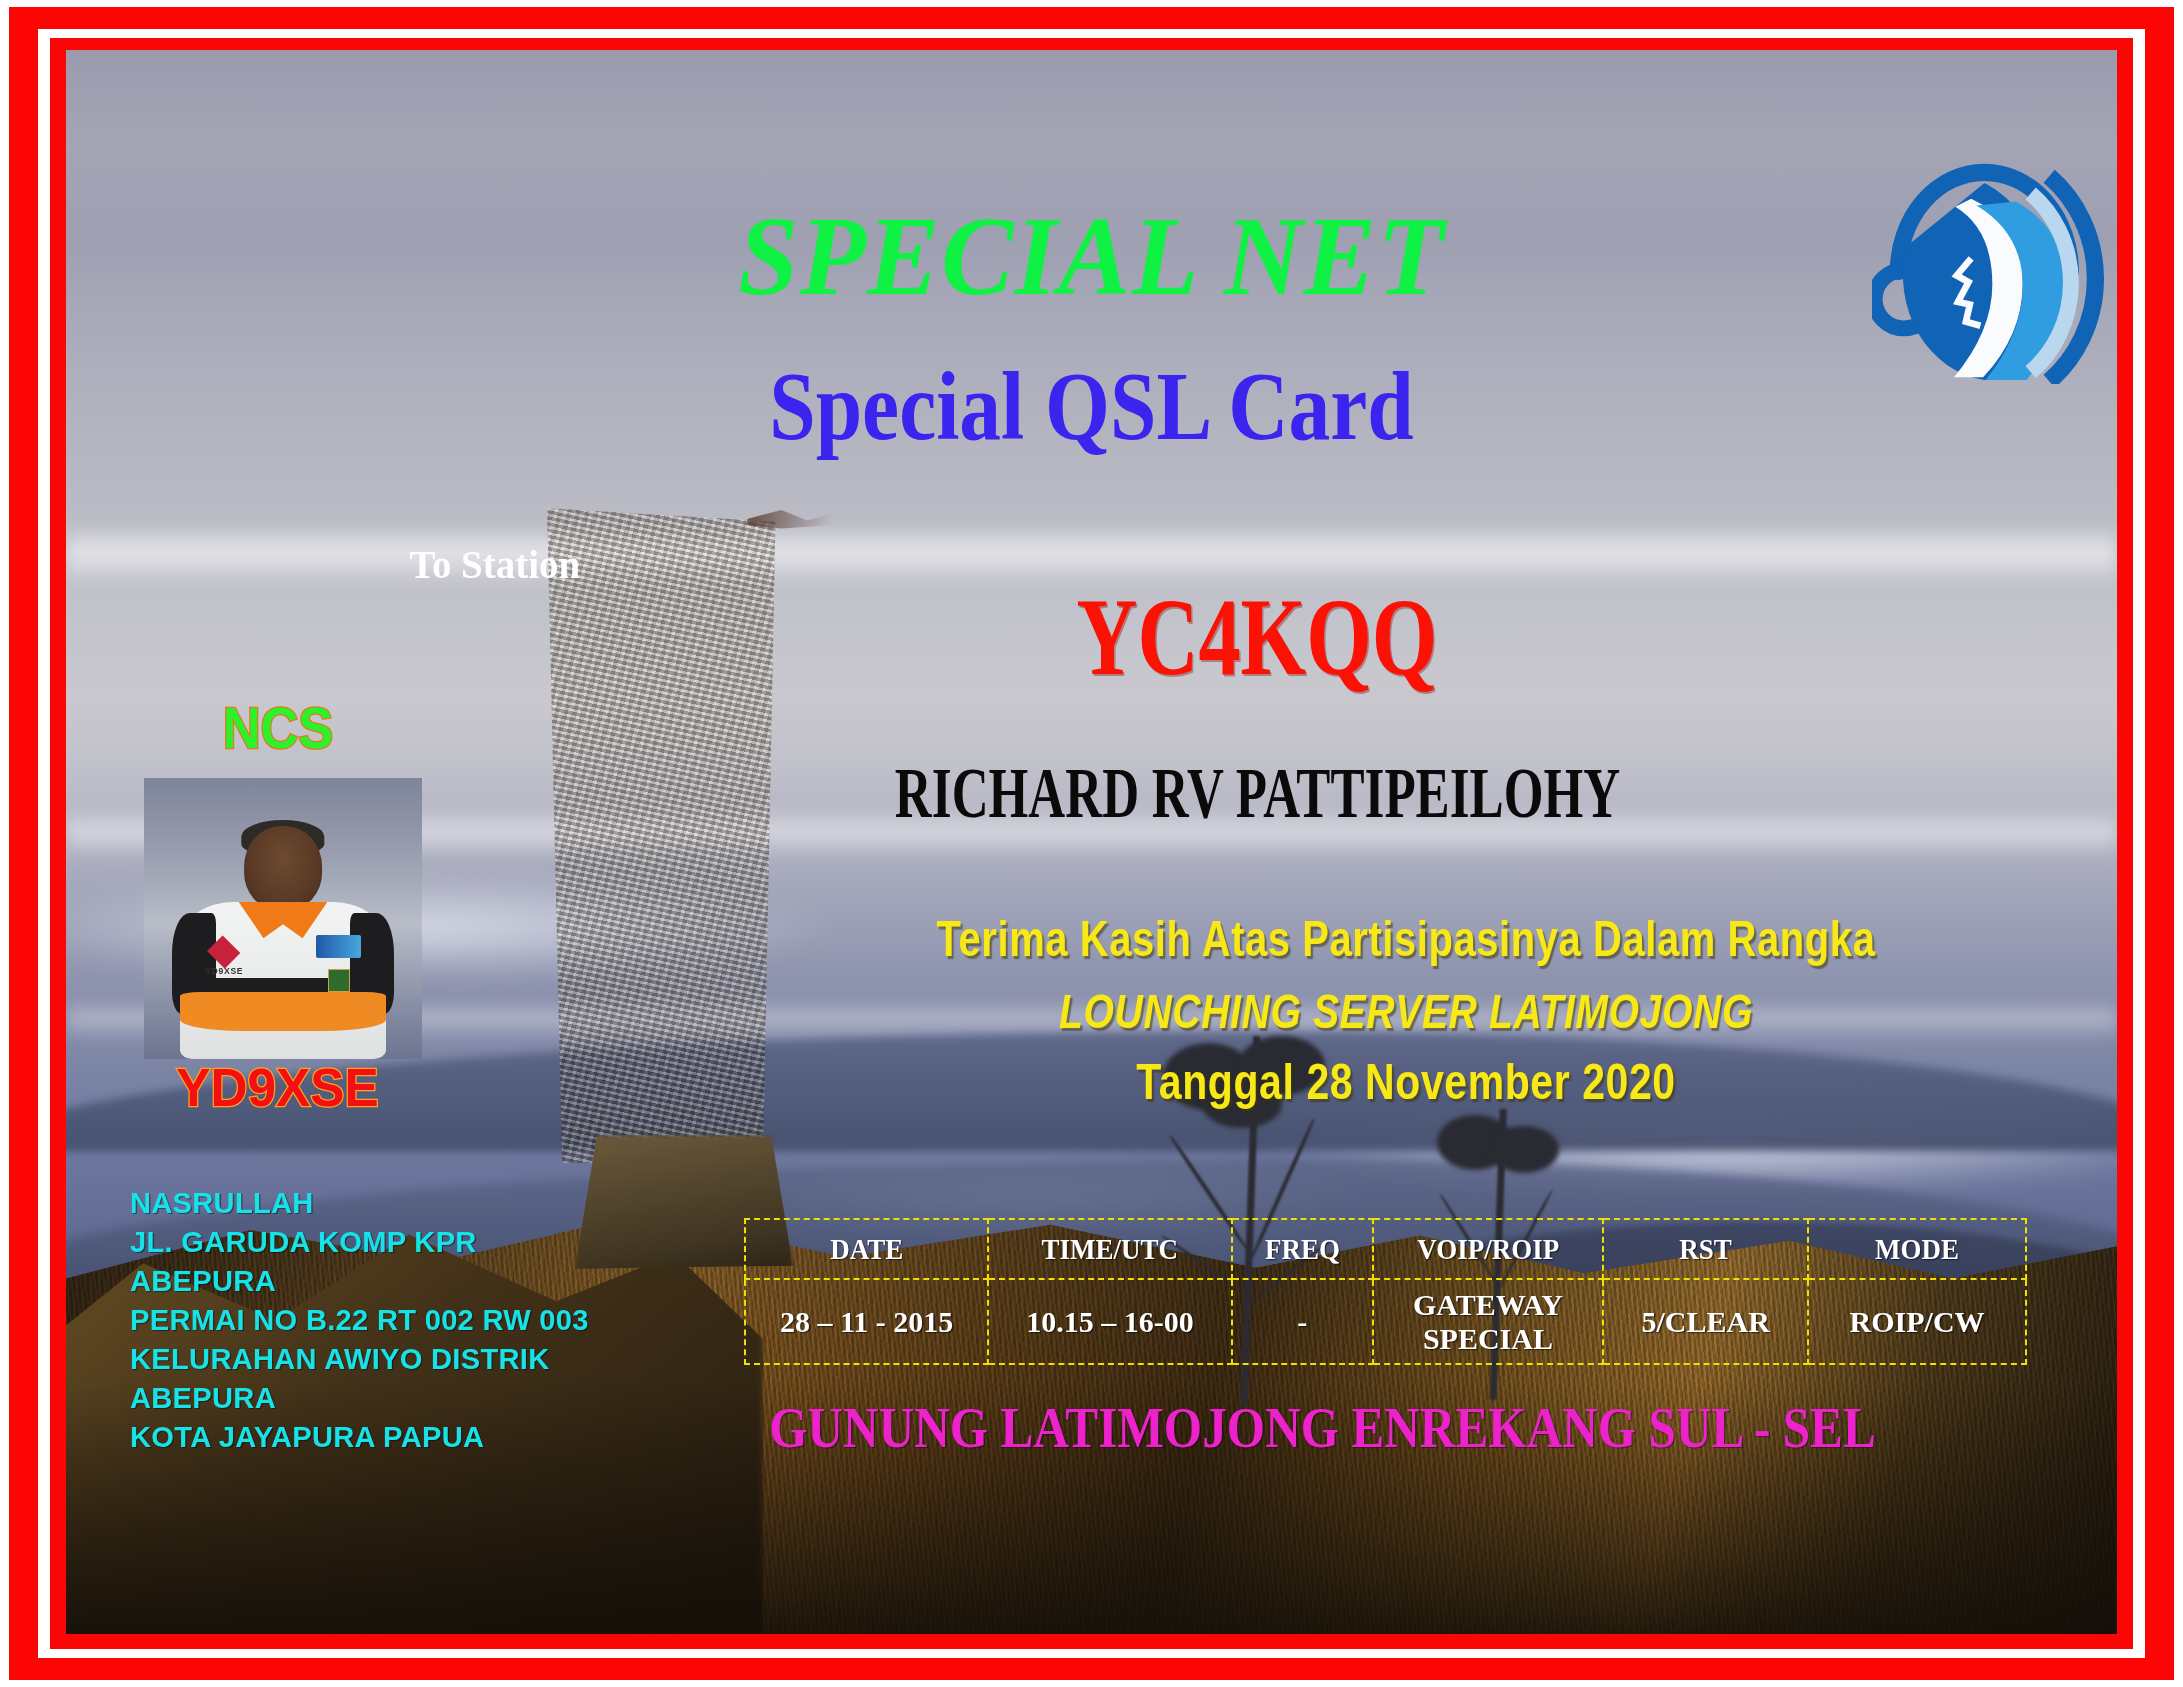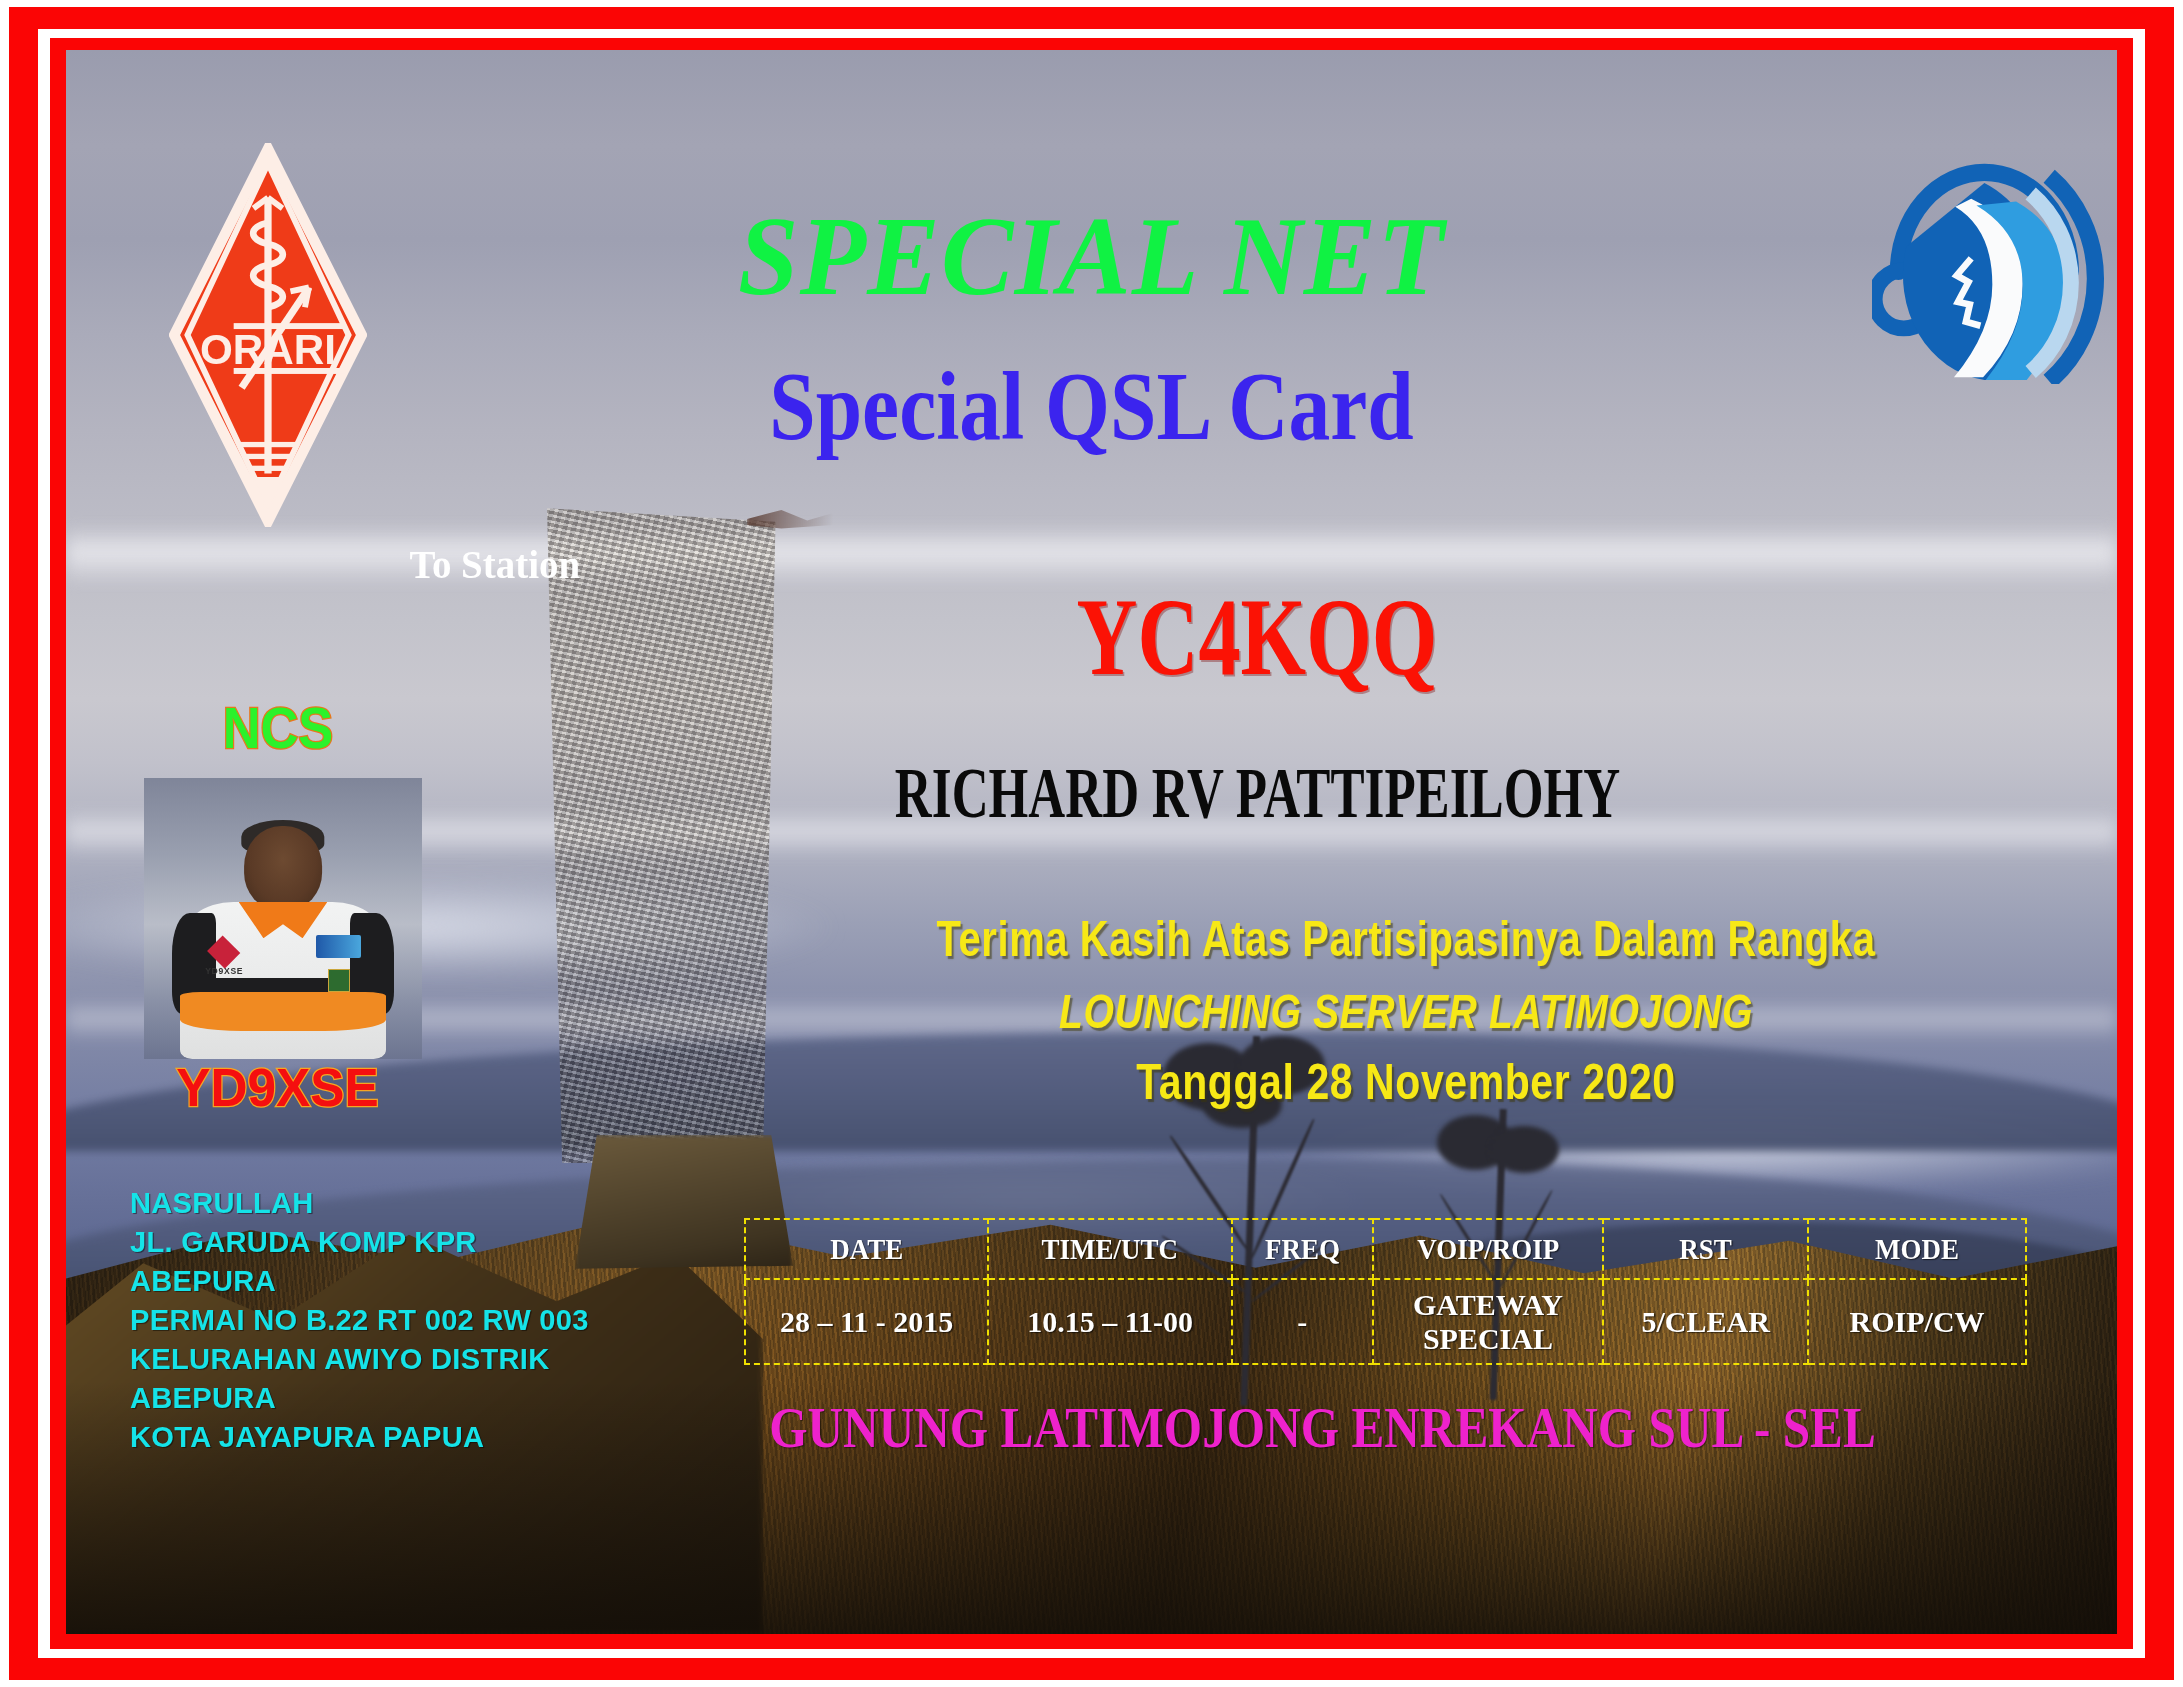--- a/index.html
+++ b/index.html
@@ -347,38 +347,20 @@
       <div class="canopy" style="left:26%;top:12%;width:40%;height:13%;"></div>
     </div>
     <div class="tree" style="left:1356px;top:1059px;width:152px;height:291px;">
       <div class="trunk"></div>
       <div class="br" style="left:48%;bottom:40%;width:3.3px;height:106px;transform:rotate(-32deg);"></div>
       <div class="br" style="left:50%;bottom:38%;width:3.3px;height:112px;transform:rotate(28deg);"></div>
       <div class="canopy" style="left:10%;top:2%;width:50%;height:19%;"></div>
       <div class="canopy" style="left:44%;top:6%;width:46%;height:16%;"></div>
     </div>
 
-    <div class="orari">
-      <svg viewBox="0 0 300 580" width="198" height="384" aria-hidden="true">
-        <polygon points="150,8 292,290 150,572 8,290" fill="#ef3b18" stroke="#fdeee6" stroke-width="16"></polygon>
-        <polygon points="150,30 272,290 150,550 28,290" fill="none" stroke="#fdeee6" stroke-width="9"></polygon>
-        <line x1="150" y1="82" x2="150" y2="500" stroke="#fdeee6" stroke-width="11"></line>
-        <path d="M150 82 l-22 16 M150 82 l22 16" stroke="#fdeee6" stroke-width="9" fill="none"></path>
-        <path d="M150 120 c-30 6 -30 26 0 32 c30 6 30 26 0 32 c-30 6 -30 26 0 32 c30 6 30 26 0 32" stroke="#fdeee6" stroke-width="10" fill="none"></path>
-        <line x1="110" y1="370" x2="212" y2="218" stroke="#fdeee6" stroke-width="11"></line>
-        <path d="M212 218 l-6 30 M212 218 l-28 6" stroke="#fdeee6" stroke-width="9" fill="none"></path>
-        <rect x="98" y="272" width="170" height="9" fill="#fdeee6"></rect>
-        <rect x="98" y="340" width="170" height="9" fill="#fdeee6"></rect>
-        <text x="150" y="334" text-anchor="middle" font-family="Liberation Sans, sans-serif" font-size="64" font-weight="bold" fill="#fdeee6">ORARI</text>
-        <rect x="106" y="452" width="88" height="8" fill="#fdeee6"></rect>
-        <rect x="114" y="470" width="72" height="8" fill="#fdeee6"></rect>
-        <rect x="122" y="488" width="56" height="8" fill="#fdeee6"></rect>
-        <polygon points="128,505 172,505 150,556" fill="#fdeee6"></polygon>
-      </svg>
-    </div>
 
     <div class="rrlogo">
       <svg viewBox="0 0 360 340" width="238" height="225" aria-hidden="true">
         <path d="M300 170 a130 150 0 0 0 -130 -150 a130 150 0 0 0 -130 150" fill="none" stroke="#1163b6" stroke-width="26" stroke-linecap="round"></path>
         <circle cx="48" cy="212" r="44" fill="none" stroke="#1163b6" stroke-width="24"></circle>
         <path d="M170 36 a150 170 0 0 1 20 298 l-20 0 a140 160 0 0 1 -118 -202 z" fill="#1163b6"></path>
         <path d="M150 60 q78 36 78 128 q0 78 -60 142 l-44 0 q58 -70 58 -140 q0 -84 -56 -118 z" fill="#fafbfc"></path>
         <path d="M158 70 q70 42 70 122 q0 72 -56 142 l62 0 q58 -70 58 -144 q0 -84 -74 -126 z" fill="#2f9de0"></path>
         <path d="M240 52 a160 172 0 0 1 0 270" fill="none" stroke="#b9d7ef" stroke-width="24"></path>
         <path d="M268 26 a190 200 0 0 1 0 310" fill="none" stroke="#1163b6" stroke-width="26"></path>
@@ -432,21 +414,21 @@
           <th class="c1">TIME/UTC</th>
           <th class="c2">FREQ</th>
           <th class="c3">VOIP/ROIP</th>
           <th class="c4">RST</th>
           <th class="c5">MODE</th>
         </tr>
       </thead>
       <tbody>
         <tr>
           <td class="c0">28 – 11 - 2015</td>
-          <td class="c1">10.15 – 11-00</td>
+          <td class="c1">10.15 – 16-00</td>
           <td class="c2">-</td>
           <td class="c3">
             <div>GATEWAY</div>
             <div>SPECIAL</div>
           </td>
           <td class="c4">5/CLEAR</td>
           <td class="c5">ROIP/CW</td>
         </tr>
       </tbody>
     </table>

